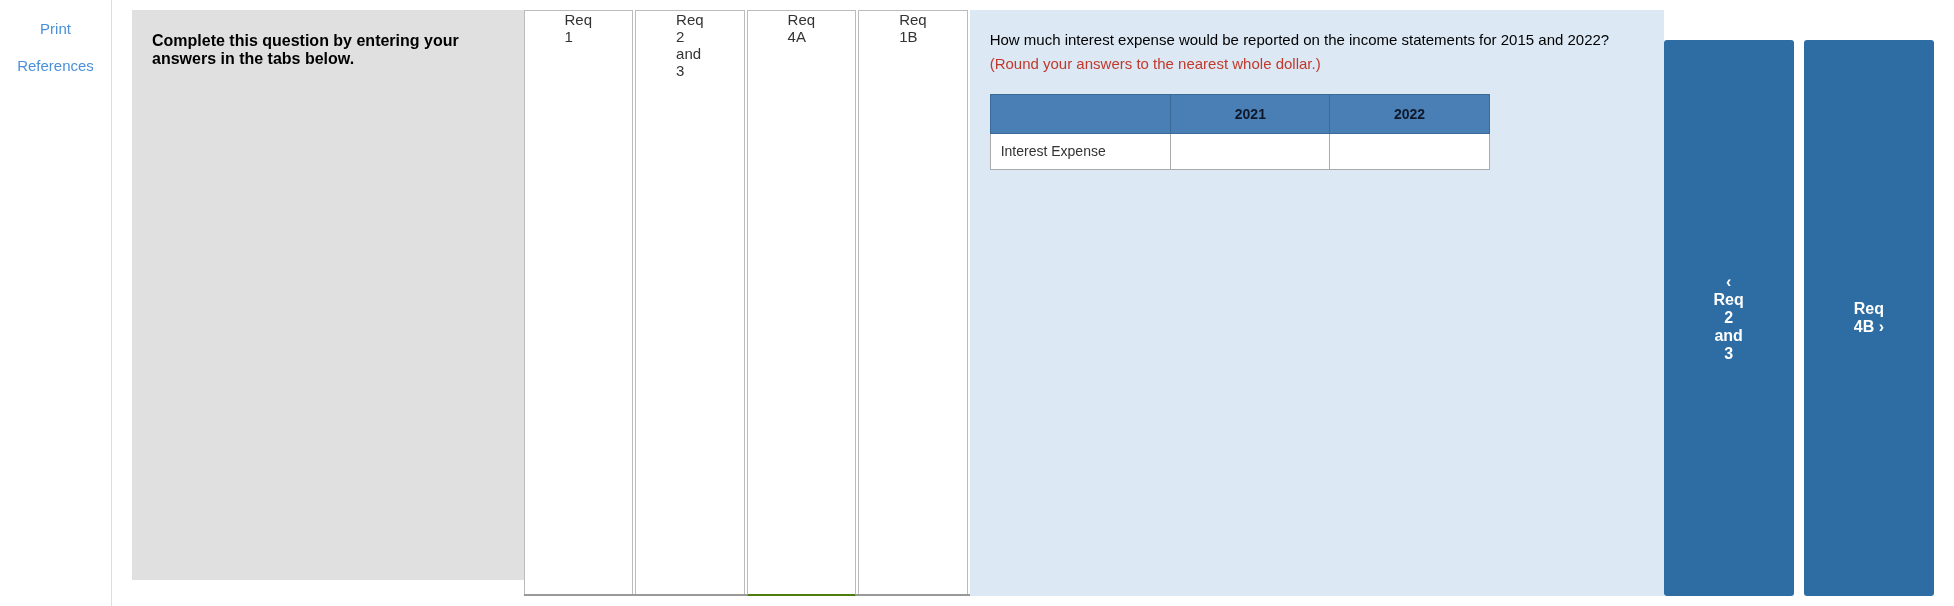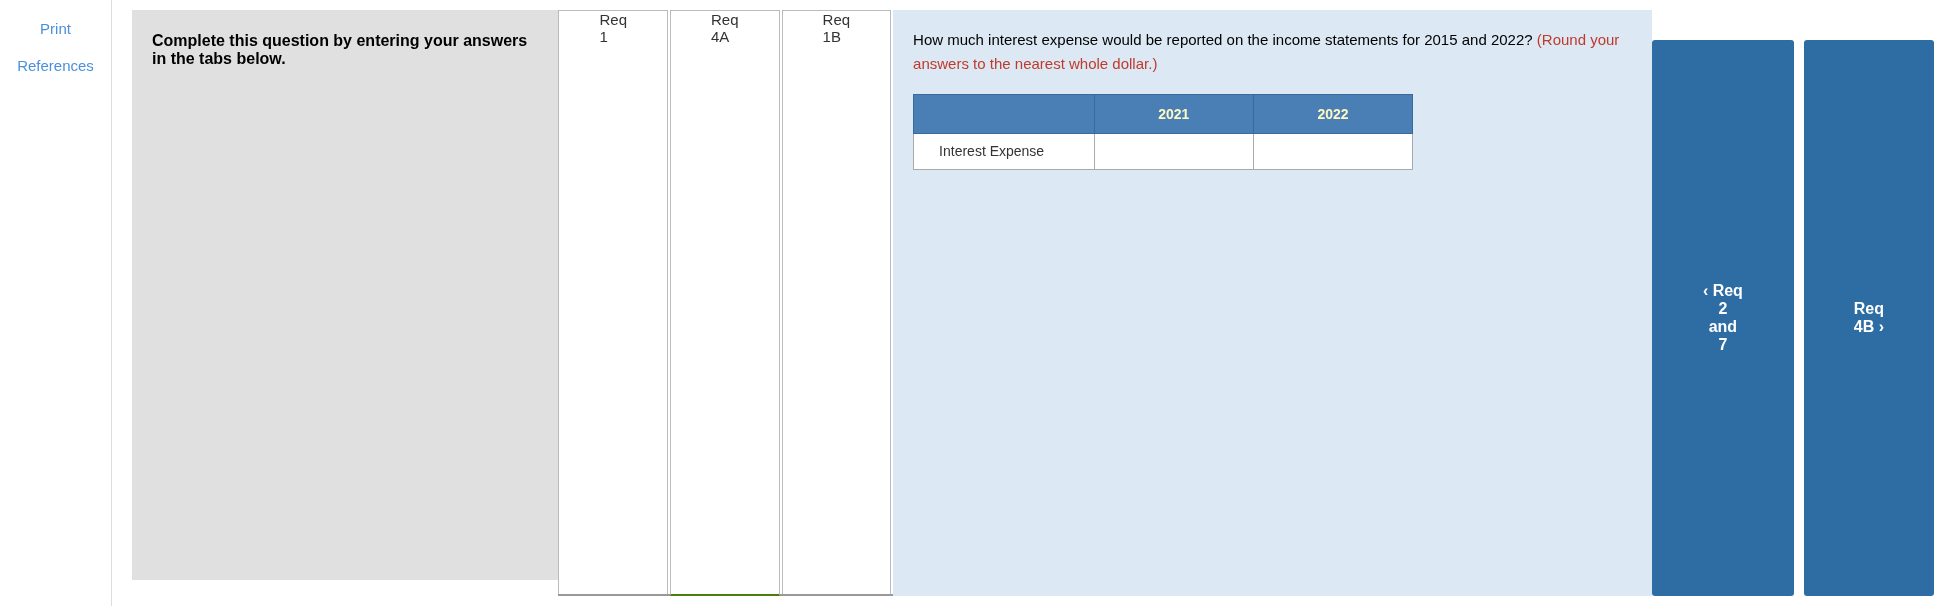--- a/index.html
+++ b/index.html
@@ -106,31 +106,31 @@
 
     
     .data-table {
       border-collapse: collapse;
       margin-top: 18px;
       min-width: 500px;
     }
 
     .data-table th {
       background: #4a7fb5;
-      color: #fef9c3;
+      color: #0f172a;
       font-weight: bold;
       padding: 8px 24px;
       border: 1px solid #3a6a9a;
       text-align: center;
       font-size: 14px;
     }
 
     .data-table td {
       border: 1px solid #aaa;
-      padding: 6px 25px;
+      padding: 6px 10px;
       font-size: 14px;
       background: #fff;
     }
 
     .data-table td.label-cell {
       min-width: 160px;
       background: #fff;
       color: #333;
     }
 
@@ -190,20 +190,23 @@
 
   <div class="main-content">
 
     <div class="instruction-banner">
       <span>Complete this question by entering your answers in the tabs below.</span>
     </div>
 
     <div class="tabs-container">
       <div class="tab">
         <span>Req 1</span>
+      </div>
+      <div class="tab">
+        <span>Req 2 and 3</span>
       </div>
       <div class="tab active">
         <span>Req 4A</span>
       </div>
       <div class="tab">
         <span>Req 1B</span>
       </div>
     </div>
 
     <div class="question-area">
@@ -228,21 +231,21 @@
             <td class="input-cell">
               <input type="text" value="" style="">
             </td>
           </tr>
         </tbody>
       </table>
     </div>
 
     <div class="nav-buttons">
       <button class="nav-btn">
-        <span>‹  Req 2 and 7</span>
+        <span>‹  Req 2 and 3</span>
       </button>
       <button class="nav-btn">
         <span>Req 4B  ›</span>
       </button>
     </div>
 
   </div>
 </div>
 
 </body></html>

